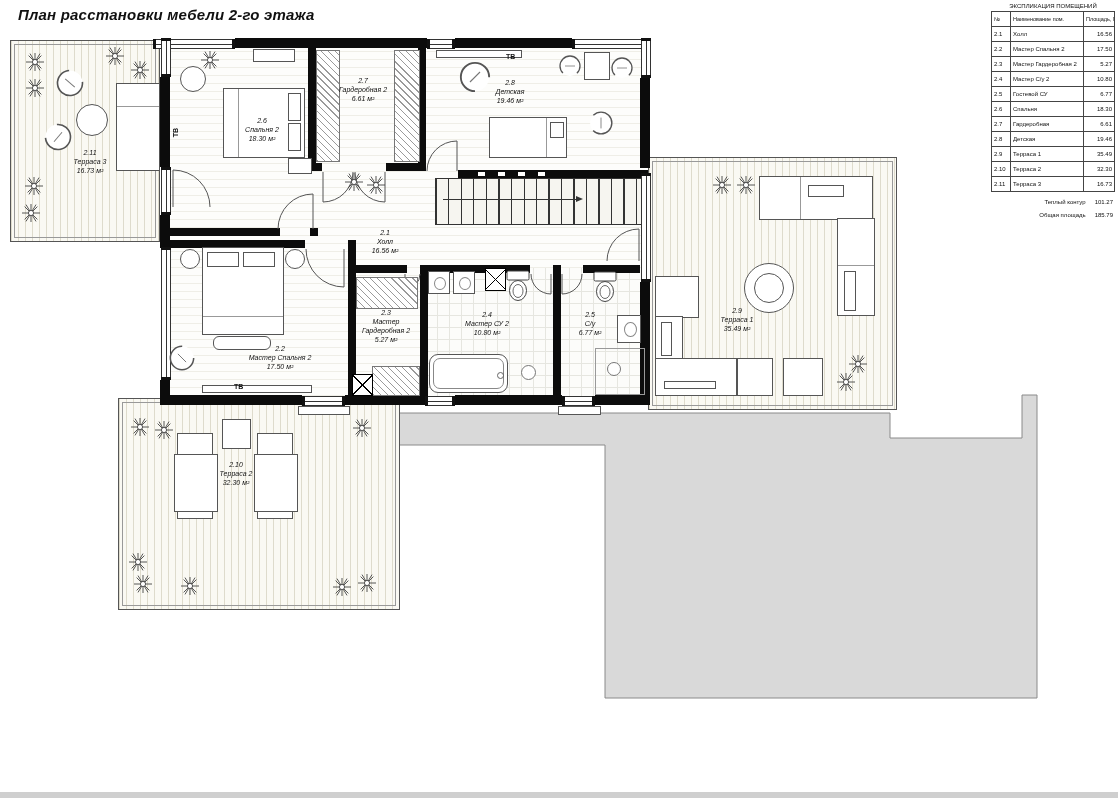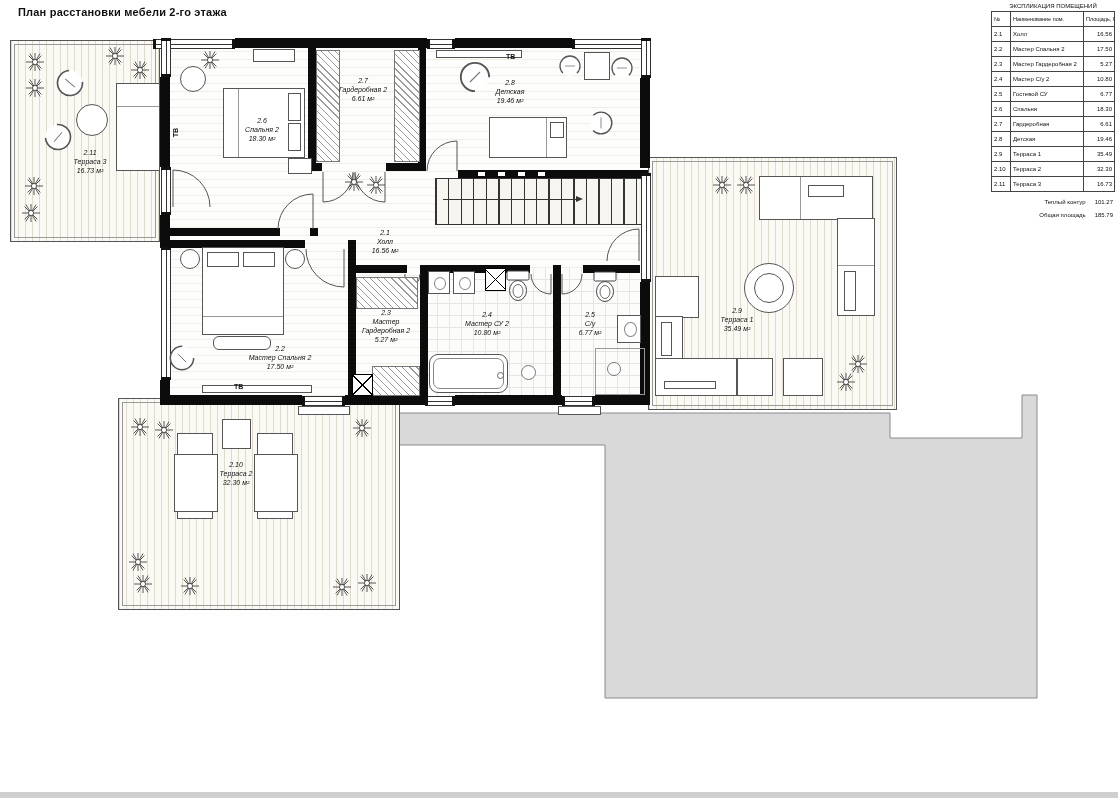--- a/index.html
+++ b/index.html
@@ -1,20 +1,20 @@
 <!DOCTYPE html>
 <html><head>
 <meta charset="utf-8">
 <style>
   html,body{margin:0;padding:0;background:#fff;}
   #plan{position:relative;width:1118px;height:800px;background:#fff;overflow:hidden;
         font-family:"Liberation Sans",sans-serif;color:#111;}
   .abs{position:absolute;}
   
-  .title{position:absolute;left:18px;top:6px;font-size:11px;font-weight:600;letter-spacing:.2px;}
+  .title{position:absolute;left:18px;top:6px;font-size:15px;font-style:italic;font-weight:600;letter-spacing:.2px;}
   
   .exp{position:absolute;left:991px;top:3px;width:124px;font-size:6px;}
   .exp-header{text-align:center;font-size:6px;margin-bottom:2px;white-space:nowrap;}
   .exp table{border-collapse:collapse;width:100%;table-layout:fixed;}
   .exp th,.exp td{border:1px solid #444;padding:0 2px;height:14px;overflow:hidden;white-space:nowrap;}
   .exp th{font-weight:normal;font-size:5.5px;text-align:left;}
   .exp .c-num{width:14px;text-align:left;}
   .exp .c-name{width:68px;text-align:left;}
   .exp .c-area{width:26px;text-align:right;}
   .exp-total{display:flex;justify-content:flex-end;gap:9px;margin-top:7px;padding-right:2px;font-size:6px;white-space:nowrap;}

